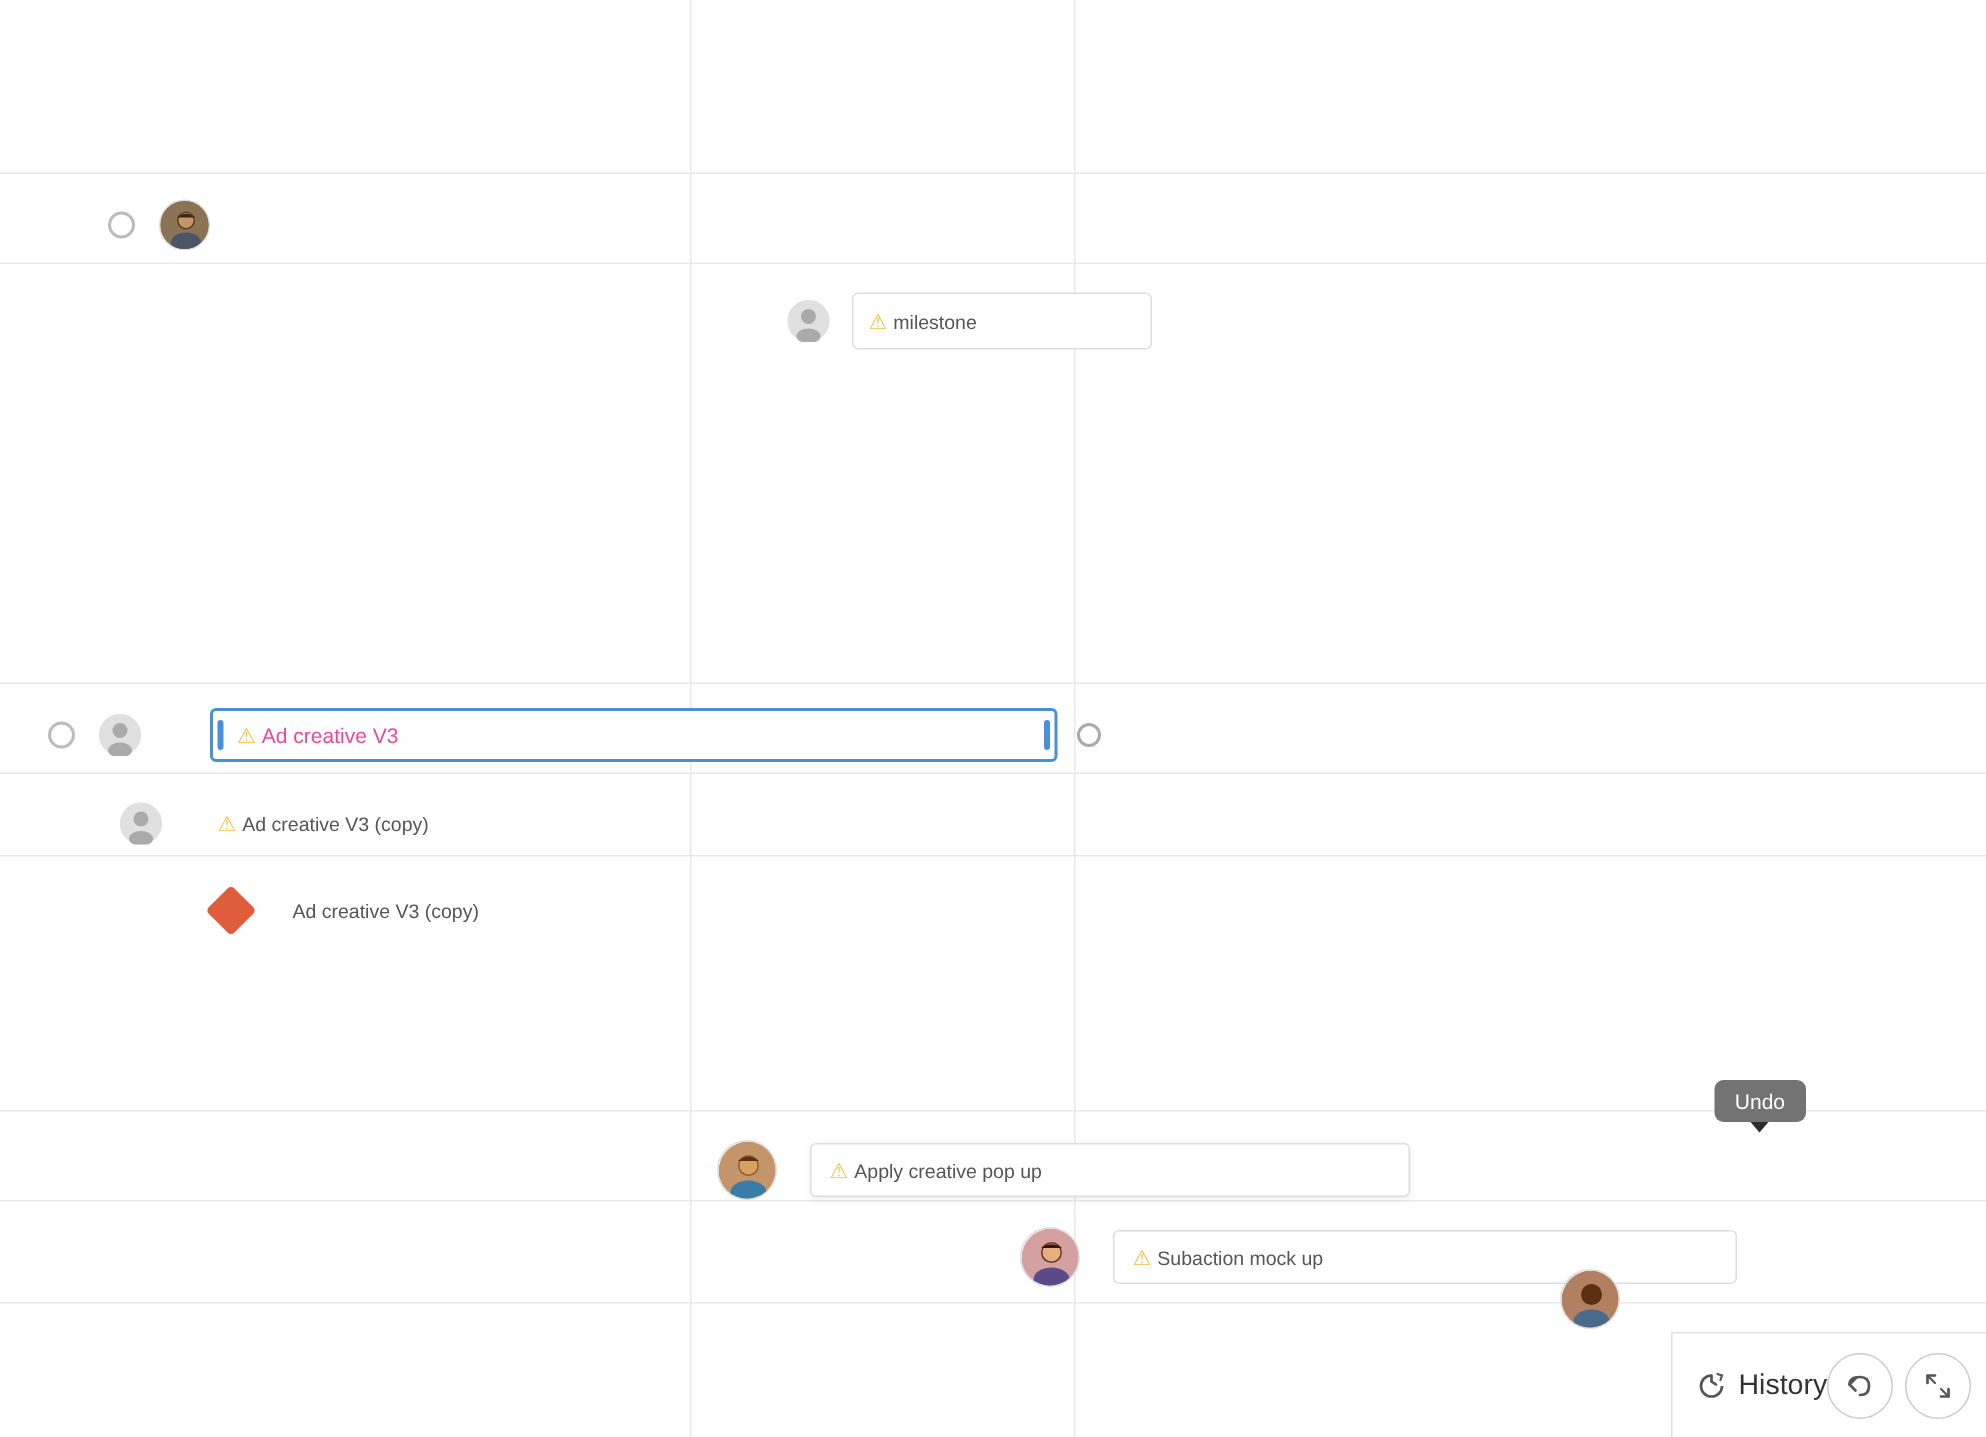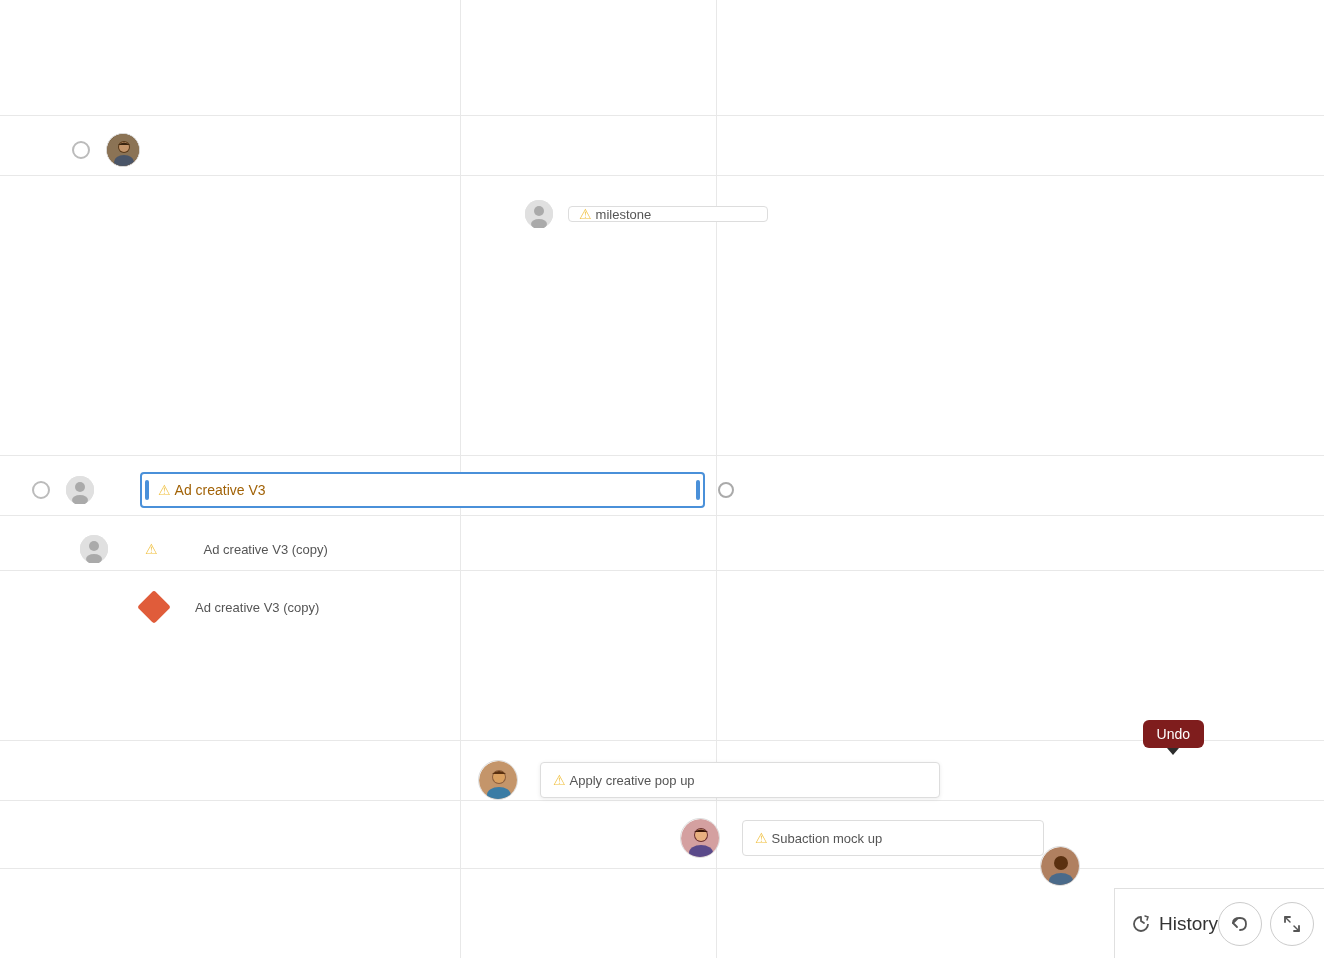--- a/index.html
+++ b/index.html
@@ -79,21 +79,21 @@
     }
 
     .task-bar-blue {
       background: #fff;
       border: 2px solid #4a90d9;
       border-radius: 4px;
       height: 36px;
       display: flex;
       align-items: center;
       padding: 0 8px;
-      color: #a16207;
+      color: #ec4899;
       font-size: 14px;
       font-weight: 500;
       position: relative;
     }
 
     .task-bar-blue .drag-handle-left {
       position: absolute;
       left: 3px;
       top: 50%;
       transform: translateY(-50%);
@@ -110,35 +110,34 @@
       width: 4px;
       height: 20px;
       background: #4a90d9;
       border-radius: 2px;
     }
 
     .milestone-bar {
       background: #fff;
       border: 1px solid #ddd;
       border-radius: 4px;
-      height: 16px;
+      height: 38px;
       display: flex;
       align-items: center;
       padding: 0 10px;
       color: #555;
       font-size: 13px;
     }
 
     .task-text {
       background: transparent;
       color: #555;
       font-size: 13px;
       display: flex;
       align-items: flex-end;
-      gap: 42px;
     }
 
     
     .diamond {
       width: 24px;
       height: 24px;
       background: #e05c3a;
       transform: rotate(45deg);
       border-radius: 3px;
       flex-shrink: 0;
@@ -190,21 +189,21 @@
       align-items: center;
       justify-content: center;
       cursor: pointer;
       font-size: 18px;
       color: #555;
     }
 
     
     .undo-tooltip {
       position: absolute;
-      background: #7f1d1d;
+      background: #737373;
       color: #fff;
       border-radius: 6px;
       padding: 6px 14px;
       font-size: 14px;
       font-weight: 500;
       white-space: nowrap;
     }
     .undo-tooltip::after {
       content: '';
       position: absolute;
@@ -366,21 +365,21 @@
     <div class="avatar-circle" style="position: absolute; left: 680px; width: 40px; height: 40px;">
       <svg width="40" height="40" viewBox="0 0 40 40">
         <circle cx="20" cy="20" r="20" fill="#d4a0a0"></circle>
         <circle cx="20" cy="16" r="7" fill="#6b3030"></circle>
         <ellipse cx="20" cy="34" rx="12" ry="8" fill="#5a4a8a"></ellipse>
         <circle cx="20" cy="16" r="6" fill="#e8b080"></circle>
         <path d="M13 13 Q20 8 27 13" fill="#3a1508"></path>
       </svg>
     </div>
 
-    <div class="subaction-bar" style="position: absolute; left: 742px; width: 302px;">
+    <div class="subaction-bar" style="position: absolute; left: 742px; width: 416px;">
       <span class="warn-icon"></span>
       <span>Subaction mock up</span>
     </div>
   </div>
 
   <div style="position: absolute; bottom: 72px; left: 1040px;">
     <div class="avatar-circle" style="width: 40px; height: 40px;">
       <svg width="40" height="40" viewBox="0 0 40 40">
         <circle cx="20" cy="20" r="20" fill="#b08060"></circle>
         <circle cx="20" cy="16" r="7" fill="#5a3010"></circle>

